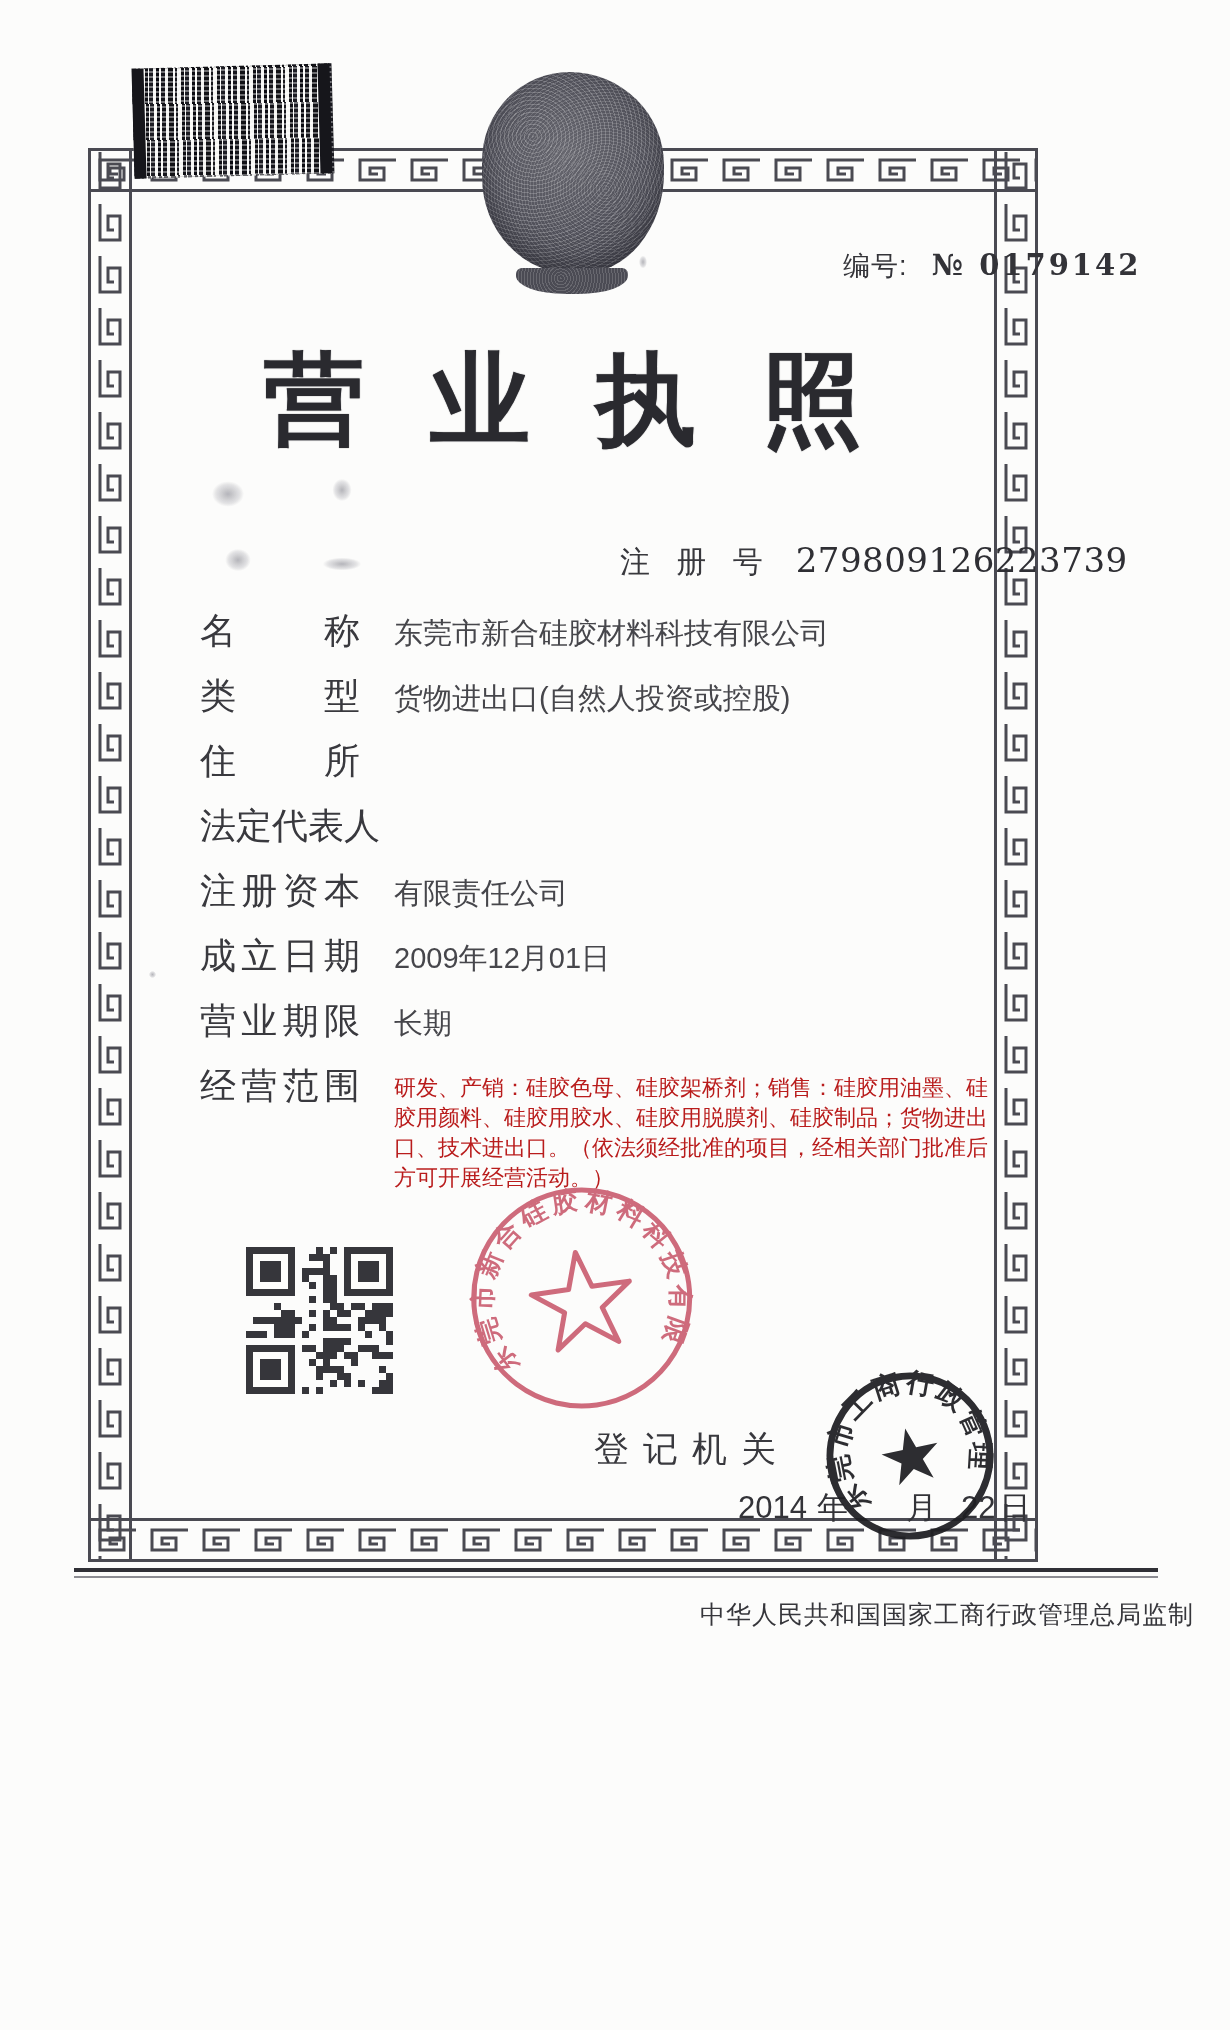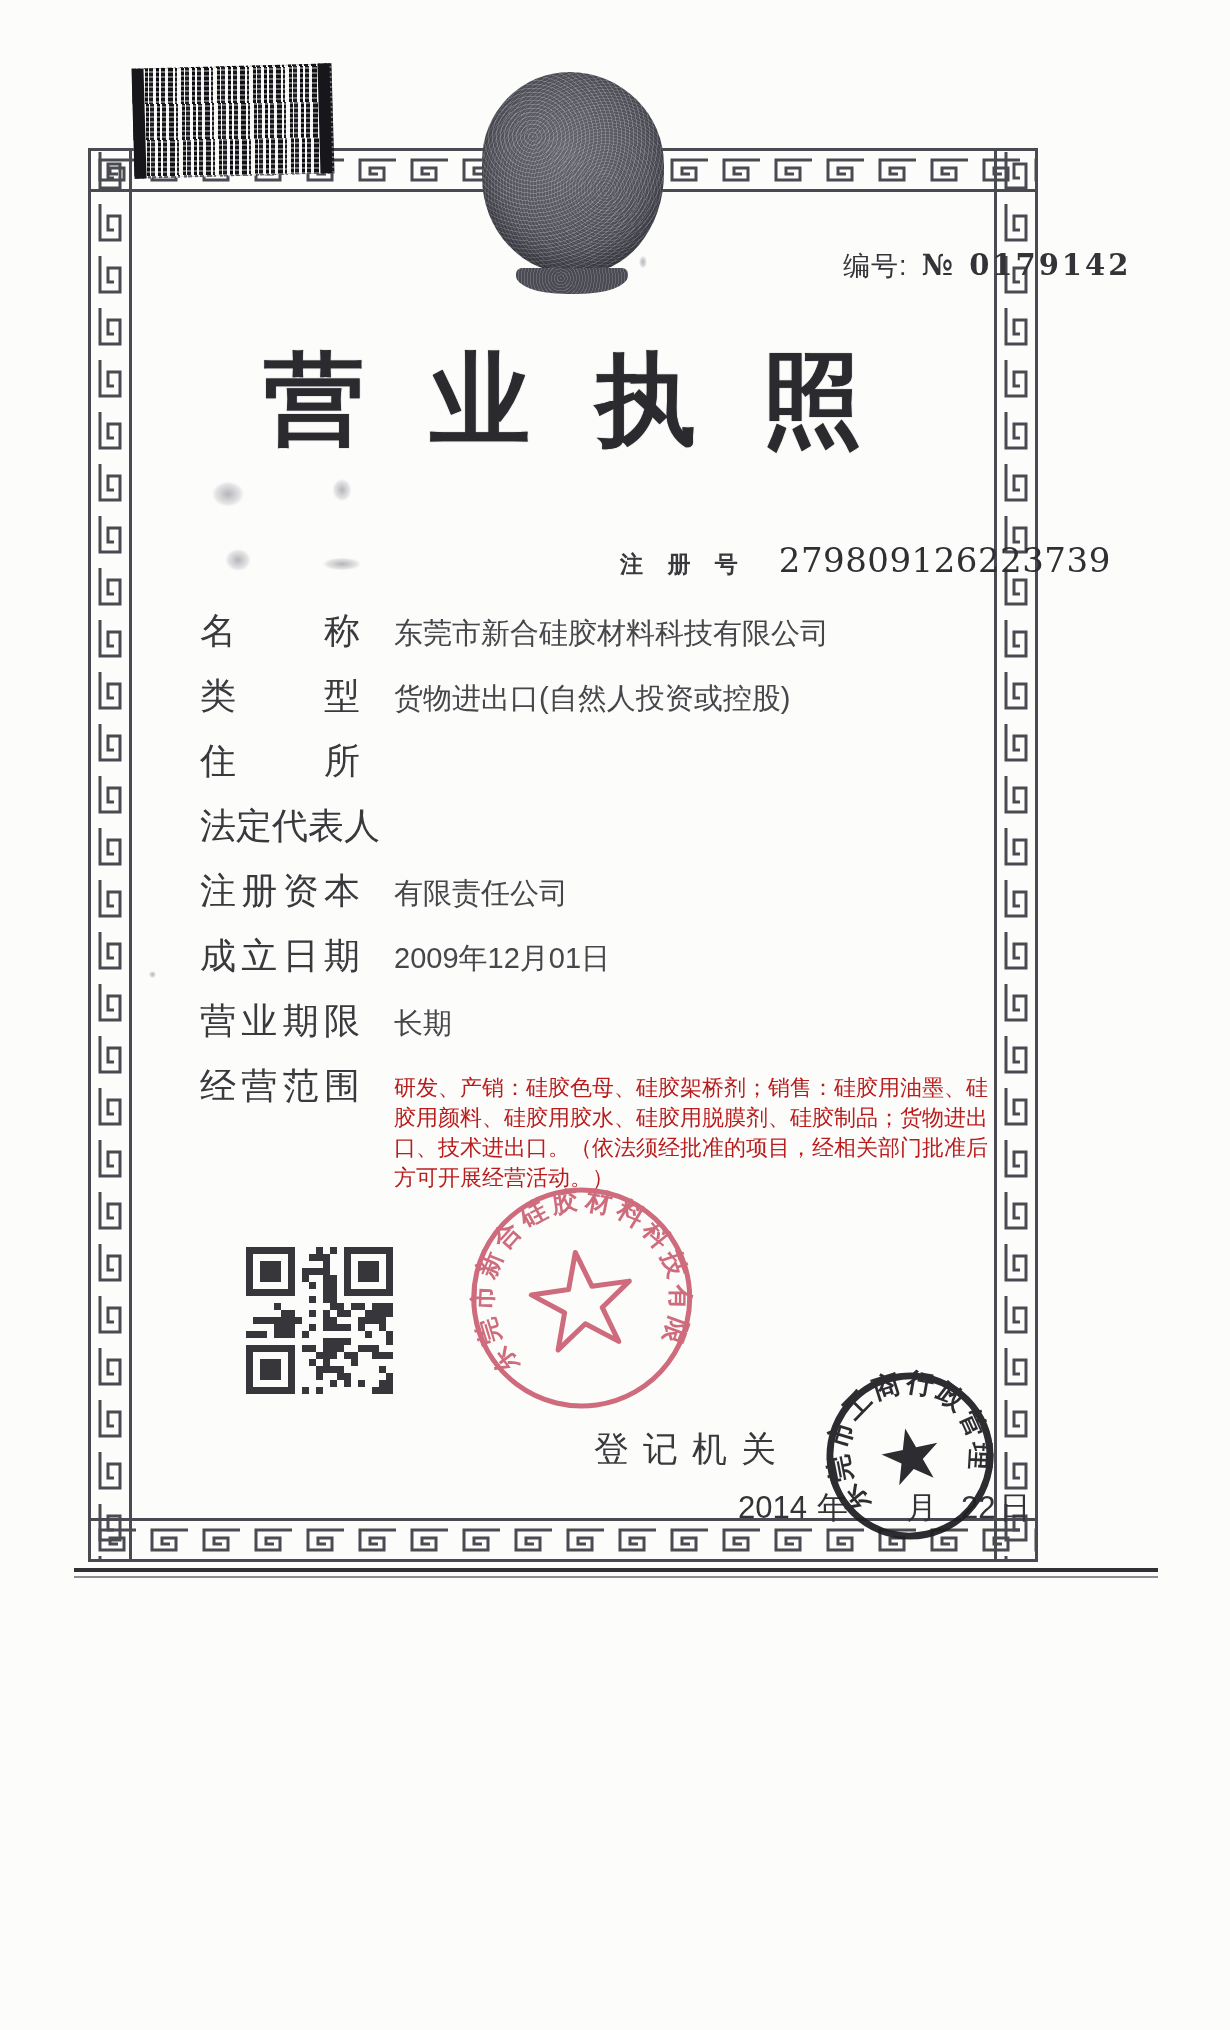--- a/index.html
+++ b/index.html
@@ -38,31 +38,31 @@
     content:""; position:absolute; left:34px; bottom:-20px; width:112px; height:26px;
     background:
       repeating-radial-gradient(circle at 40% 40%, rgba(255,255,255,.16) 0 1px, transparent 1px 3px),
       #4b4b54;
     border-radius:6px 6px 44% 44% / 6px 6px 70% 70%;
   }
   
   .strip{position:absolute;}
   
   .serial{position:absolute; left:843px; top:248px; font-size:27px; color:#333338; letter-spacing:1px;}
-  .serial .no{font-family:"DejaVu Serif", serif; font-weight:bold; font-size:29px; margin-left:14px; letter-spacing:3px;}
+  .serial .no{font-family:"DejaVu Serif", serif; font-weight:bold; font-size:29px; margin-left:24px; letter-spacing:3px;}
   
   .title{
     position:absolute; left:88px; top:334px; width:950px;
     display:flex; justify-content:center; gap:66px;
     font-size:100px; font-weight:bold; color:#2a2a2f;
     text-shadow:0 0 1px rgba(40,40,45,.8);
   }
   
   .regno{position:absolute; left:620px; top:540px; white-space:nowrap;}
-  .regno-label{font-size:23px; color:#38383d; letter-spacing:9px; margin-right:32px;font-weight:bold;}
+  .regno-label{font-size:30px; color:#38383d; letter-spacing:9px; margin-right:24px;}
   .regno-value{font-family:"DejaVu Serif", serif; font-size:34px; color:#2f2f34; letter-spacing:0.5px;}
   
   .fields{position:absolute; left:200px; top:612px; width:800px;}
   .field-row{display:flex; align-items:flex-start; height:65px;}
   .field-label{
     width:160px; flex-shrink:0; display:flex; justify-content:space-between;
     font-size:36px; line-height:38px; color:#39393e;
   }
   .field-value{
     margin-left:34px; width:600px; font-size:29px; line-height:33px;
@@ -459,20 +459,21 @@
       <span>记</span>
       <span>机</span>
       <span>关</span>
     </div>
 
   <div class="date-line">
     <span class="t-year">2014</span><span class="t-yearu">年</span><span class="t-monthu">月</span><span class="t-day">22</span><span class="t-dayu">日</span>
   </div>
 
   <div class="bottom-rule"></div>
+  <div class="footer-right">中华人民共和国国家工商行政管理总局监制</div>
 
   <div class="smudge" style="left:208px;top:478px;width:40px;height:32px"></div>
   <div class="smudge" style="left:330px;top:476px;width:24px;height:28px"></div>
   <div class="smudge" style="left:222px;top:546px;width:32px;height:28px"></div>
   <div class="smudge" style="left:318px;top:556px;width:48px;height:16px"></div>
   <div class="smudge" style="left:148px;top:970px;width:9px;height:9px"></div>
   <div class="smudge" style="left:638px;top:254px;width:10px;height:16px"></div>
 </div>
 
 </body></html>

